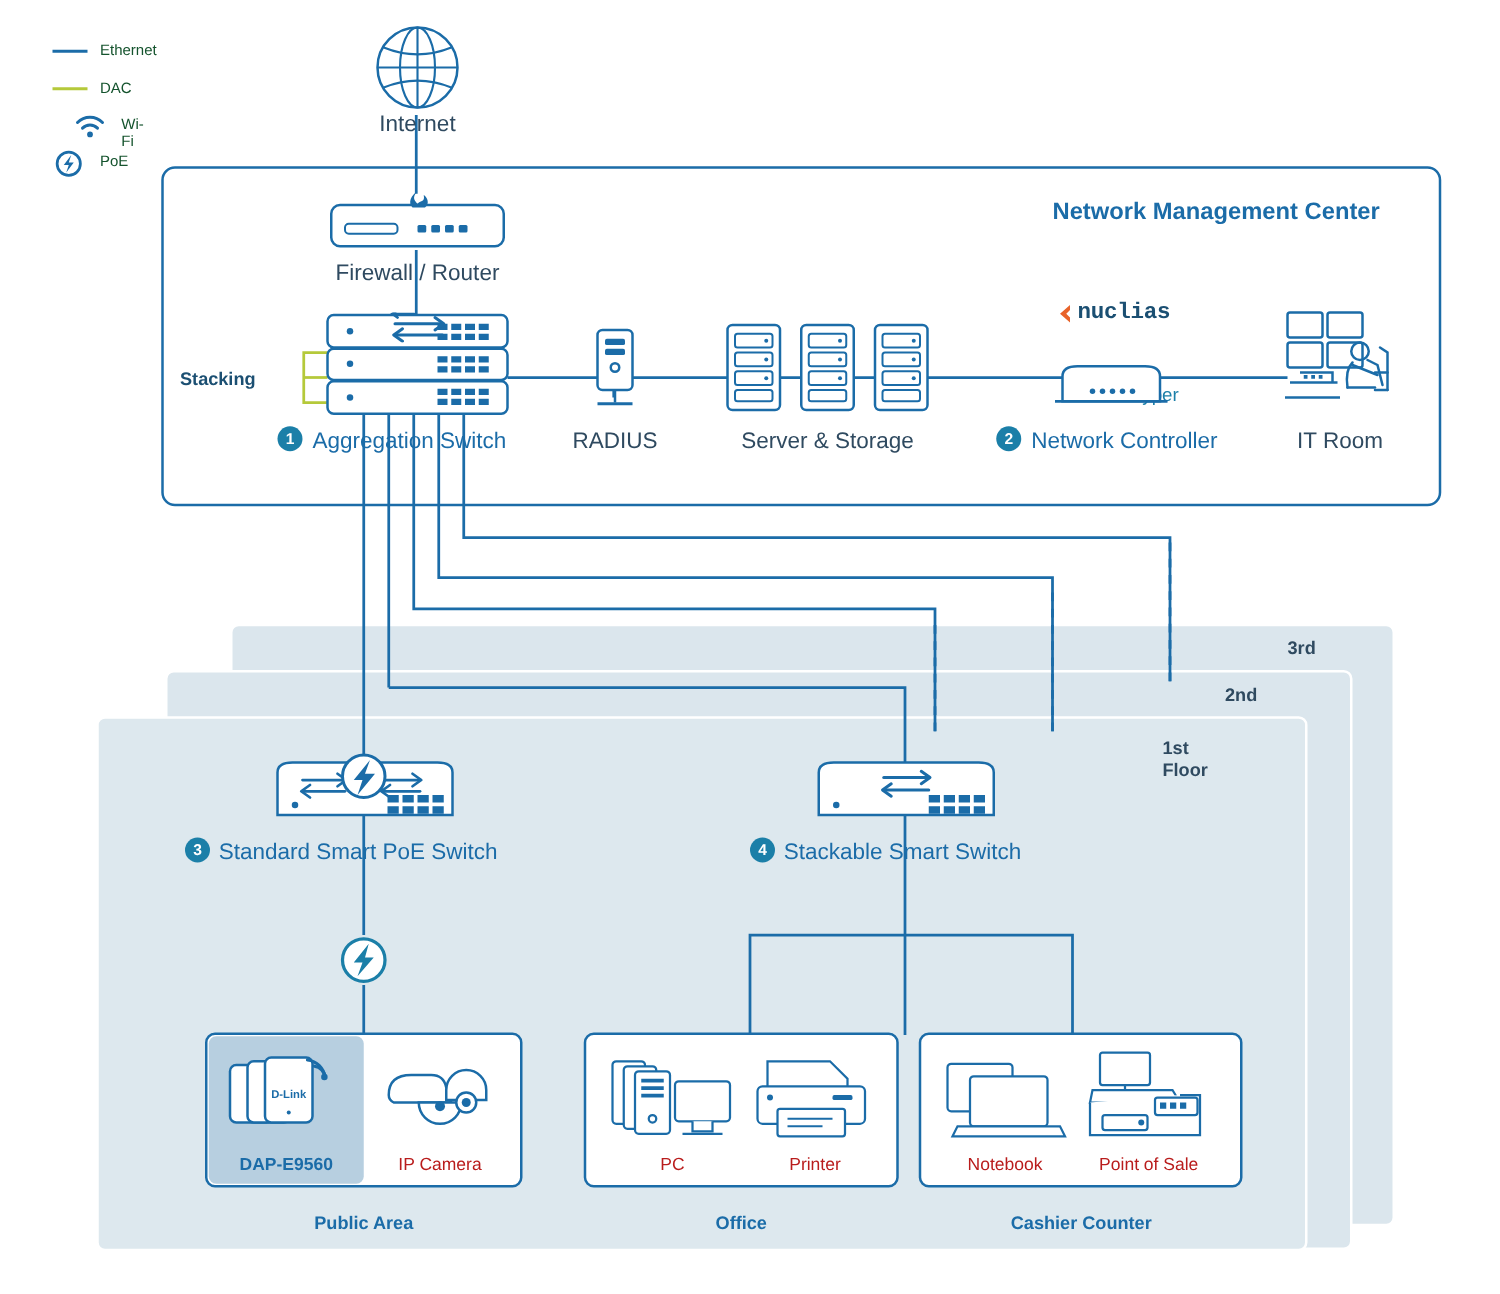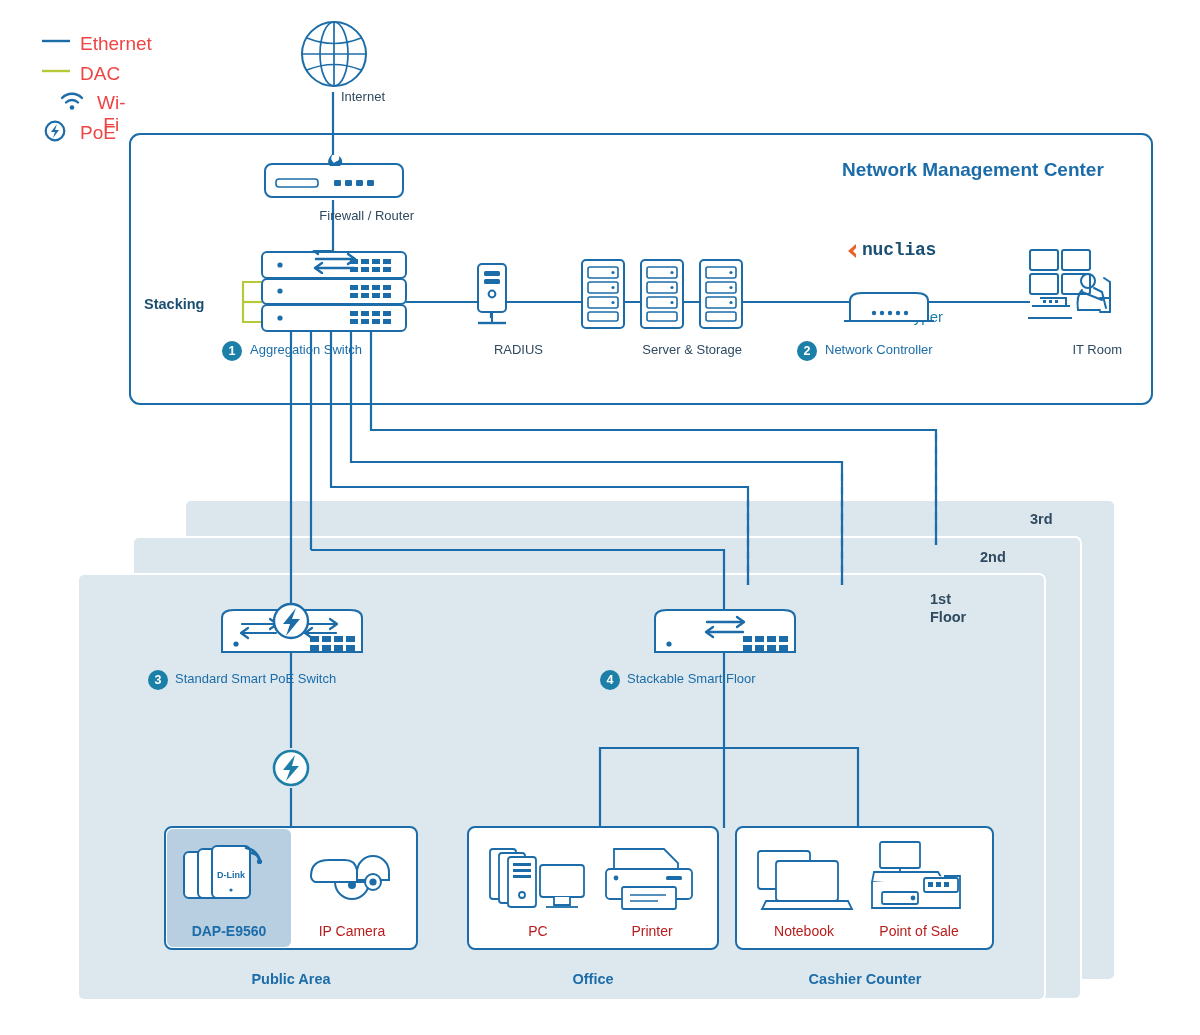--- a/index.html
+++ b/index.html
@@ -27,46 +27,45 @@
     pointer-events: none;
   }
   .lbl {
     position: absolute;
     font-size: 14.5px;
     color: #1b6ca8;
     white-space: nowrap;
   }
   .lbl.bold { font-weight: bold; }
   .legend-text {
-    font-size: 19px;
-    color: #ef4444;
-    text-align: center;
+    font-size: 12px;
+    color: #14532d;
   }
   .title-nmc {
     font-size: 19px;
     font-weight: bold;
     color: #1b6ca8;
   }
   .num-badge {
     position: absolute;
     width: 20px; height: 20px;
     border-radius: 50%;
     background: #1b7fa8;
     color: #ffffff;
     font-size: 12.5px;
     font-weight: bold;
     text-align: center;
     line-height: 20px;
   }
   .node-label {
     position: absolute;
-    font-size: 13px;
+    font-size: 18px;
     color: #2f4a60;
     white-space: nowrap;
-    text-align: right;
+    text-align: center;
   }
   .node-label.blue { color: #1b6ca8; }
   .floor-label {
     position: absolute;
     font-size: 14.5px;
     font-weight: bold;
     color: #2f4a60;
     text-align: left;
     line-height: 18px;
   }
@@ -425,21 +424,21 @@
         <rect x="128" y="45" width="9" height="6"></rect>
     </g>
     <g stroke="#1b6ca8" stroke-width="2.4" fill="none" stroke-linecap="round" stroke-linejoin="round">
       <path d="M56 22 H92"></path>
         <path d="M86 17 L93 22 L86 27"></path>
       <path d="M92 32 H56"></path>
         <path d="M62 27 L55 32 L62 37"></path>
     </g>
   </svg>
   <div class="num-badge" style="left:600px; top:670px;">4</div>
-  <div class="node-label blue" style="left:627px; top:671px;">Stackable Smart Floor</div>
+  <div class="node-label blue" style="left:627px; top:671px;">Stackable Smart Switch</div>
 
   <svg class="layer">
     <rect x="165" y="827" width="252" height="122" rx="7" fill="#ffffff" stroke="#1b6ca8" stroke-width="2"></rect>
     <rect x="167" y="829" width="124" height="118" rx="6" fill="#b7cfe0"></rect>
     <rect x="468" y="827" width="250" height="122" rx="7" fill="#ffffff" stroke="#1b6ca8" stroke-width="2"></rect>
     <rect x="736" y="827" width="257" height="122" rx="7" fill="#ffffff" stroke="#1b6ca8" stroke-width="2"></rect>
   </svg>
 
   <svg class="abs" style="left:180px; top:840px;" width="104" height="72" viewBox="0 0 104 72">
     <g fill="#ffffff" stroke="#1b6ca8" stroke-width="2">

